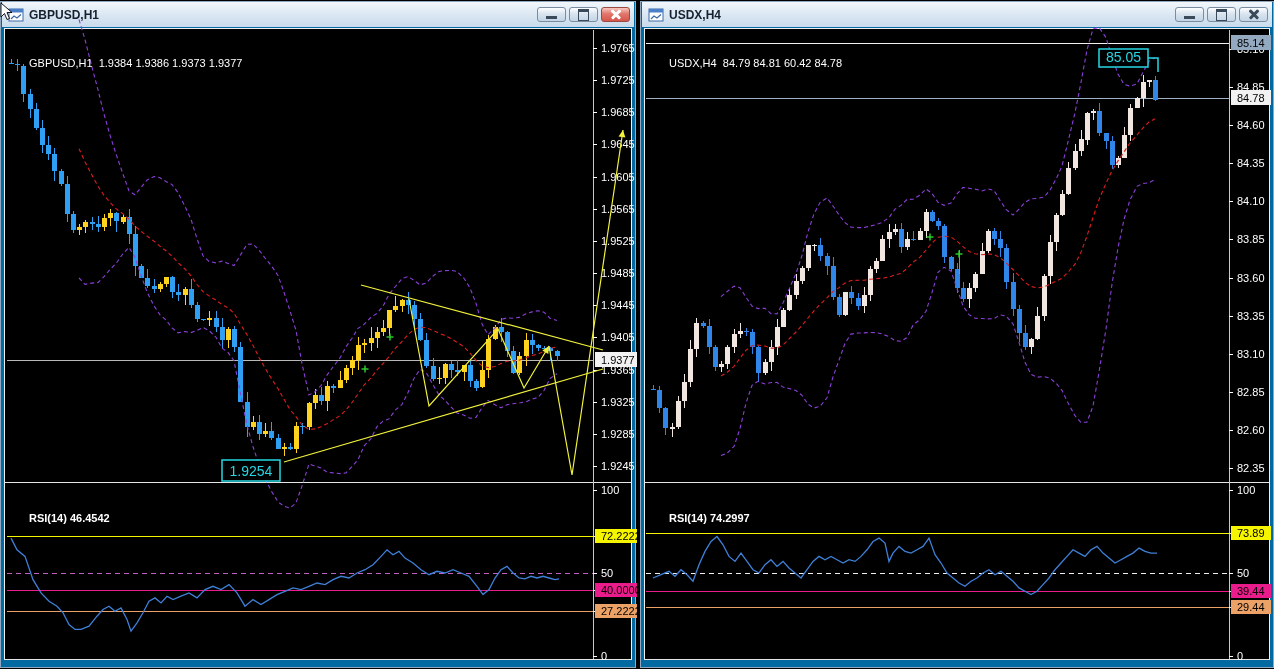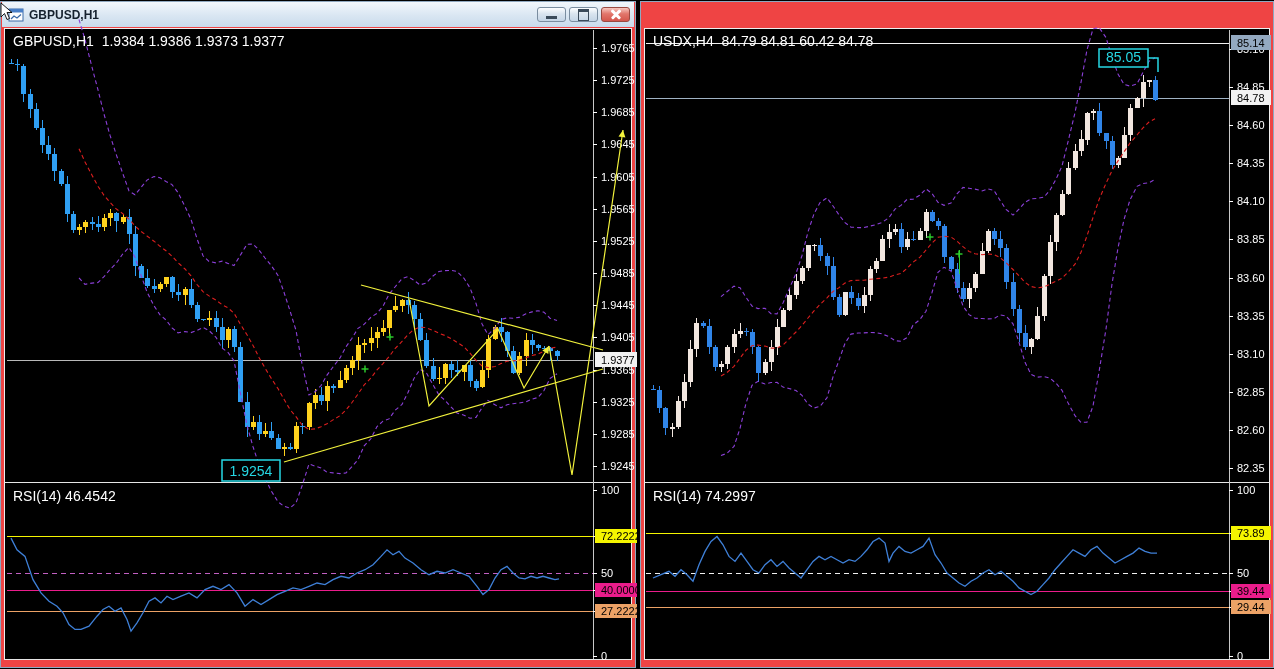--- a/index.html
+++ b/index.html
@@ -1,41 +1,41 @@
 <!DOCTYPE html>
 <html><head>
 <meta charset="utf-8">
 <style>
   html,body{margin:0;padding:0;}
   body{width:1274px;height:669px;background:#000;position:relative;overflow:hidden;
        font-family:"Liberation Sans",sans-serif;}
-  .window{position:absolute;background:#ef4444;border:1px solid #8FA8C0;box-sizing:border-box;}
+  .window{position:absolute;background:#0369a1;border:1px solid #8FA8C0;box-sizing:border-box;}
   .titlebar{position:absolute;left:1px;right:1px;top:0;height:25px;
     background:linear-gradient(#F2F7FC,#D9E6F2 55%,#C9DBEC);
     display:flex;align-items:center;padding-left:6px;gap:5px;box-sizing:border-box;}
   .win-title{font-size:12px;font-weight:bold;color:#15212E;white-space:pre;}
   .win-buttons{margin-left:auto;margin-right:4px;display:flex;gap:3px;}
   .wbtn{width:29px;height:15px;border:1px solid #7A8DA0;border-radius:3px;
     background:linear-gradient(#FDFEFF,#D9E4EF 45%,#C4D5E6);padding:0;position:relative;
     display:flex;align-items:center;justify-content:center;cursor:default;}
   .wbtn.close-active{border-color:#9A4A42;background:linear-gradient(#F6C7C0,#E2766B 45%,#D4564C);}
   .g-min{width:11px;height:3px;background:#3A4A5A;margin-top:5px;}
   .g-rest{width:9px;height:8px;border:1px solid #3A4A5A;border-top-width:3px;background:transparent;}
   .g-x{position:relative;width:12px;height:11px;}
   .g-x i{position:absolute;left:0;top:4px;width:12px;height:2.6px;background:#3A4A5A;border-radius:1px;display:block;}
   .g-x i:first-child{transform:rotate(45deg);}
   .g-x i:last-child{transform:rotate(-45deg);}
   .close-active .g-x i{background:#FFFFFF;}
   .client{position:absolute;left:3px;right:3px;top:26px;bottom:7px;background:#000;
     border:1px solid #EFEFEF;box-sizing:border-box;}
   .plot-svg{position:absolute;left:0;top:0;z-index:5;pointer-events:none;}
-  .ohlc-header,.rsi-header{position:absolute;left:12px;color:#FFFFFF;font-size:14px;
-    white-space:pre;z-index:6;}
+  .ohlc-header,.rsi-header{position:absolute;left:28px;color:#FFFFFF;font-size:11px;
+    white-space:pre;z-index:6;margin-top:24px;}
   .ohlc-header{top:31px;}
-  .rsi-header{top:486px;}
+  .rsi-header{top:486px;font-weight:bold;}
   .win-icon{width:16px;height:14px;display:inline-block;}
   .cursor{position:absolute;left:-1px;top:1px;z-index:99;}
 </style>
 </head>
 <body>
 
 <div class="window" style="left:0;top:1px;width:636px;height:667px;">
   <div class="titlebar">
     <span class="win-icon">
       <svg width="16" height="14" viewBox="0 0 16 14">
@@ -317,20 +317,44 @@
       <line x1="364" y1="363.5" x2="364" y2="370.5" stroke="#2FD32F" stroke-width="1.4"></line>
       <line x1="385.5" y1="335" x2="392.5" y2="335" stroke="#2FD32F" stroke-width="1.4"></line>
       <line x1="389" y1="331.5" x2="389" y2="338.5" stroke="#2FD32F" stroke-width="1.4"></line>
     </svg>
   <svg class="cursor" width="16" height="20" viewBox="0 0 16 20">
     <polygon points="1,0 1,14 4.5,10.5 7,16.5 9.5,15.5 7,9.5 12,9.5" fill="#FFFFFF" stroke="#000000" stroke-width="0.9"></polygon>
   </svg>
 </div>
 
 <div class="window" style="left:640px;top:1px;width:634px;height:667px;">
+  <div class="titlebar">
+    <span class="win-icon">
+      <svg width="16" height="14" viewBox="0 0 16 14">
+        <rect x="1" y="1" width="14" height="12" fill="#FFFFFF" stroke="#3A6AA8"></rect>
+        <rect x="1" y="1" width="14" height="3.5" fill="#4A80C8"></rect>
+        <polyline points="3,11 6,8 9,10 13,6.5" fill="none" stroke="#3A6AA8" stroke-width="1.3"></polyline>
+      </svg>
+    </span>
+    <span class="win-title">USDX,H4</span>
+    <span class="win-buttons">
+      <button class="wbtn">
+          <span class="g-min"></span>
+        </button>
+      <button class="wbtn">
+          <span class="g-rest"></span>
+        </button>
+      <button class="wbtn">
+          <span class="g-x">
+            <i></i>
+            <i></i>
+          </span>
+        </button>
+    </span>
+  </div>
   <div class="client"></div>
   <div class="ohlc-header">USDX,H4  84.79 84.81 60.42 84.78</div>
   <div class="rsi-header">RSI(14) 74.2997</div>
   <svg id="svg1" class="plot-svg" width="634" height="667" viewBox="0 0 634 667">
       <g shape-rendering="crispEdges">
         <line x1="3" y1="480.5" x2="629" y2="480.5" stroke="#E6E6E6"></line>
         <line x1="3" y1="657.5" x2="629" y2="657.5" stroke="#E6E6E6"></line>
         <line x1="588.5" y1="28" x2="588.5" y2="657" stroke="#C8C8C8"></line>
         <line x1="5" y1="41.5" x2="588" y2="41.5" stroke="#F0F0F0"></line>
         <line x1="5" y1="96.5" x2="588" y2="96.5" stroke="#9FB2C4"></line>

